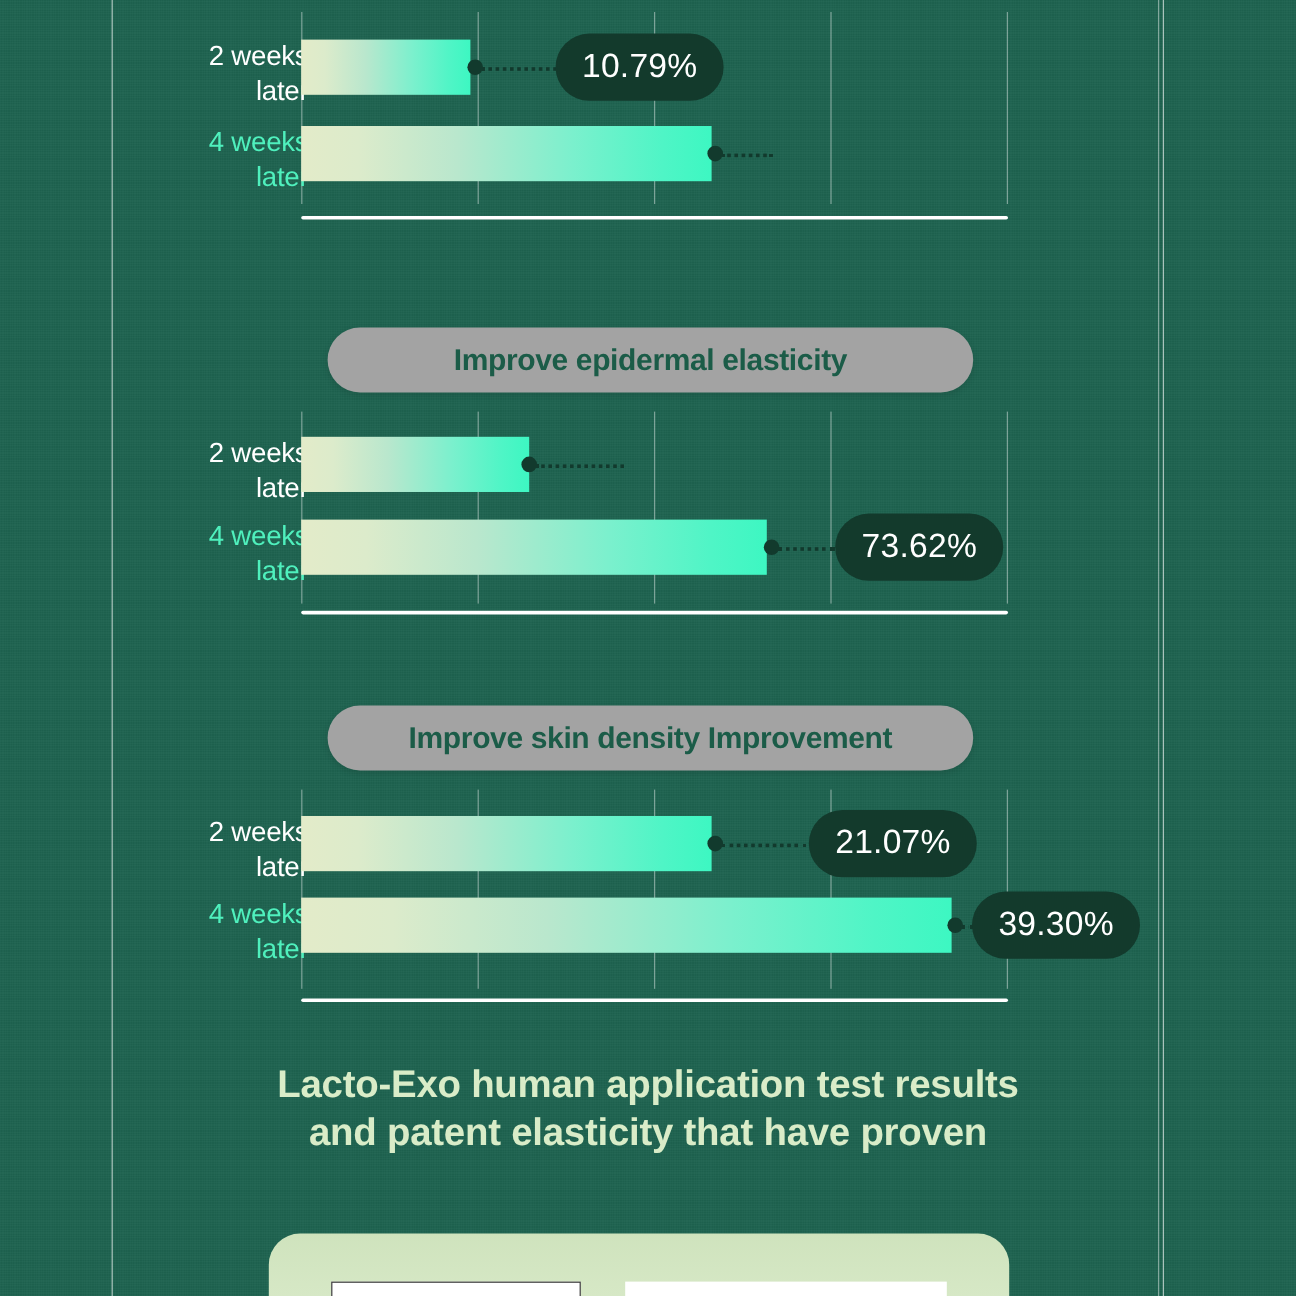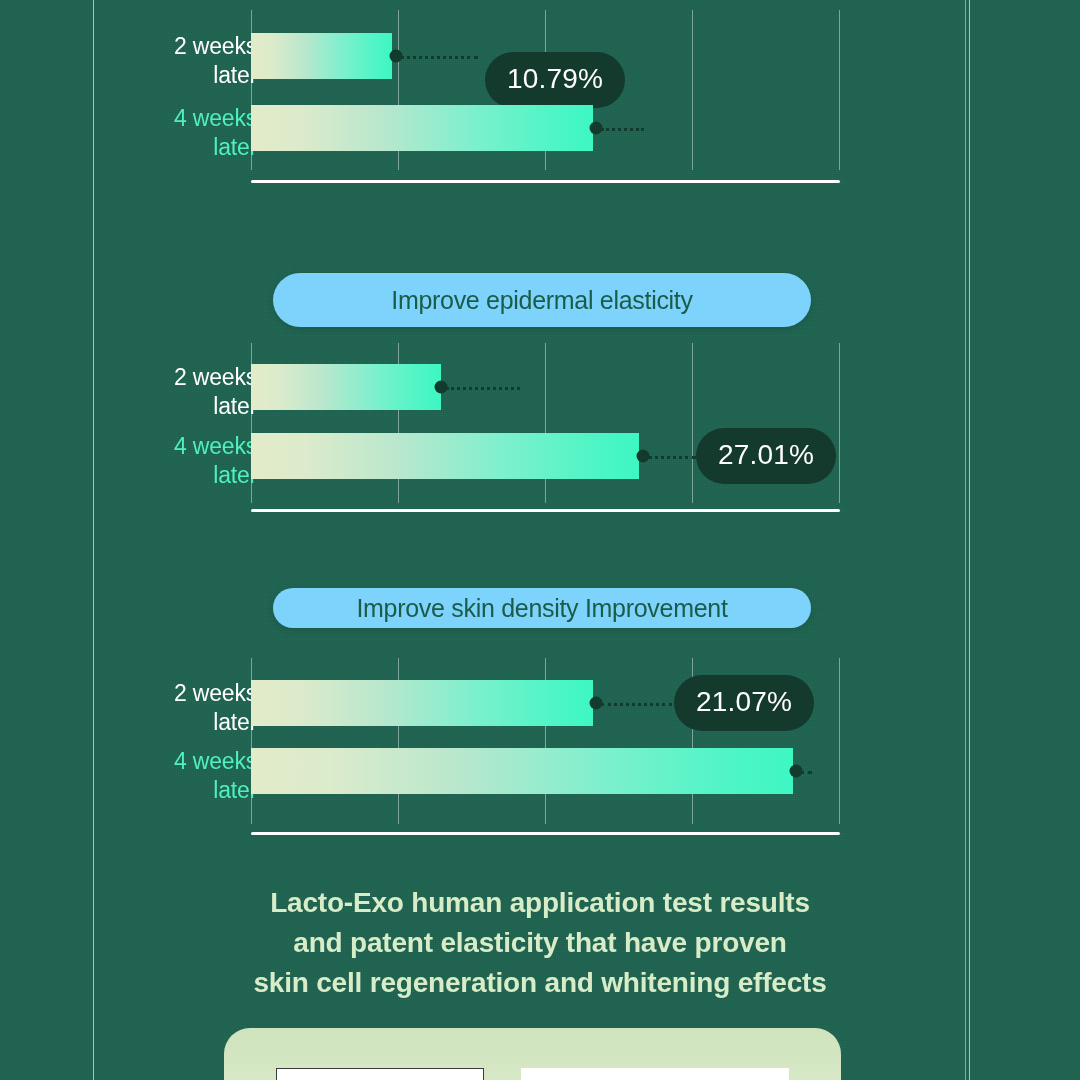--- a/index.html
+++ b/index.html
@@ -109,39 +109,39 @@
     font-size:28px;
     line-height:1;
     padding:13px 22px 15px;
     white-space:nowrap;
     letter-spacing:.2px;
   }
 
   
   .title-pill {
     position:absolute;
-    background:#7dd3fc;
+    background:#a3a3a3;
     color:#1b5c48;
     border-radius:999px;
     font-size:25px;
-    font-weight:normal;
+    font-weight:bold;
     letter-spacing:-.3px;
     white-space:nowrap;
     display:flex; align-items:center; justify-content:center;
     box-shadow:0 2px 6px rgba(0,0,0,.12);
   }
 
   
   #caption {
     position:absolute;
     left:0; width:1080px;
     top:883px;
     text-align:center;
     color:#d9ecc8;
-    font-size:28px;
+    font-size:32px;
     font-weight:bold;
     line-height:40px;
     letter-spacing:-.2px;
   }
   #caption div { display:block; }
 
   
   #cert-card {
     position:absolute;
     left:224px; top:1028px;
@@ -187,21 +187,21 @@
       <div class="gridline" style="left:294px;"></div>
       <div class="gridline" style="left:441px;"></div>
       <div class="gridline" style="left:588px;"></div>
     </div>
 
     <div class="row" style="top:33px;width:1080px;">
       <div class="row-label w2" style="left:139px;right:auto;top:-1px;">2 weeks later</div>
       <div class="bar" style="left:251px;width:141px;"></div>
       <div class="dot" style="left:396px;"></div>
       <div class="connector" style="left:400px;width:78px;"></div>
-      <div class="pill-value" style="left:485px;margin-top:24px;">10.79%</div>
+      <div class="pill-value" style="left:463px;">10.79%</div>
     </div>
 
     <div class="row" style="top:105px;width:1080px;">
       <div class="row-label w4" style="left:139px;right:auto;top:-1px;">4 weeks later</div>
       <div class="bar" style="left:251px;width:342px;"></div>
       <div class="dot" style="left:596px;"></div>
       <div class="connector" style="left:601px;width:43px;"></div>
     </div>
 
     <div class="baseline" style="top:180px;"></div>
@@ -223,27 +223,27 @@
       <div class="bar" style="left:251px;width:190px;"></div>
       <div class="dot" style="left:441px;"></div>
       <div class="connector" style="left:446px;width:74px;"></div>
     </div>
 
     <div class="row" style="top:100px;width:1080px;">
       <div class="row-label w4" style="left:139px;right:auto;top:-1px;">4 weeks later</div>
       <div class="bar" style="left:251px;width:388px;"></div>
       <div class="dot" style="left:643px;"></div>
       <div class="connector" style="left:648px;width:48px;"></div>
-      <div class="pill-value" style="left:696px;">27.01%</div>
+      <div class="pill-value" style="left:696px;">73.62%</div>
     </div>
 
     <div class="baseline" style="top:176px;"></div>
   </div>
 
-  <div class="title-pill" id="title-3" style="left:273px;top:588px;width:538px;height:40px;">Improve skin density Improvement</div>
+  <div class="title-pill" id="title-3" style="left:273px;top:588px;width:538px;height:54px;">Improve skin density Improvement</div>
 
   <div class="chart" id="chart-3" style="top:648px;height:195px;">
     <div class="plot" style="top:10px;height:178px;">
       <div class="gridline" style="left:0px;"></div>
       <div class="gridline" style="left:147px;"></div>
       <div class="gridline" style="left:294px;"></div>
       <div class="gridline" style="left:441px;"></div>
       <div class="gridline" style="left:588px;"></div>
     </div>
 
@@ -253,29 +253,29 @@
       <div class="dot" style="left:596px;"></div>
       <div class="connector" style="left:601px;width:71px;"></div>
       <div class="pill-value" style="left:674px;text-align:center;">21.07%</div>
     </div>
 
     <div class="row" style="top:100px;width:1080px;">
       <div class="row-label w4" style="left:139px;right:auto;top:-1px;">4 weeks later</div>
       <div class="bar" style="left:251px;width:542px;"></div>
       <div class="dot" style="left:796px;"></div>
       <div class="connector" style="left:800px;width:12px;"></div>
+      <div class="pill-value" style="left:810px;">39.30%</div>
     </div>
 
     <div class="baseline" style="top:184px;"></div>
   </div>
 
   <div id="caption">
     <div>Lacto-Exo human application test results</div>
     <div>and patent elasticity that have proven</div>
-    <div>skin cell regeneration and whitening effects</div>
   </div>
 
   <div id="cert-card">
     <div class="cert-thumb" id="cert-thumb-left">
       
     </div>
     <div class="cert-thumb" id="cert-thumb-right">
       <div id="cert-seal"></div>
     </div>
   </div>

